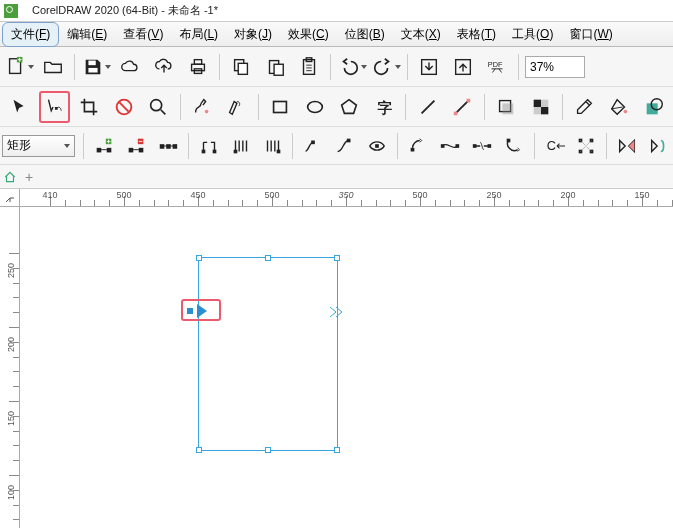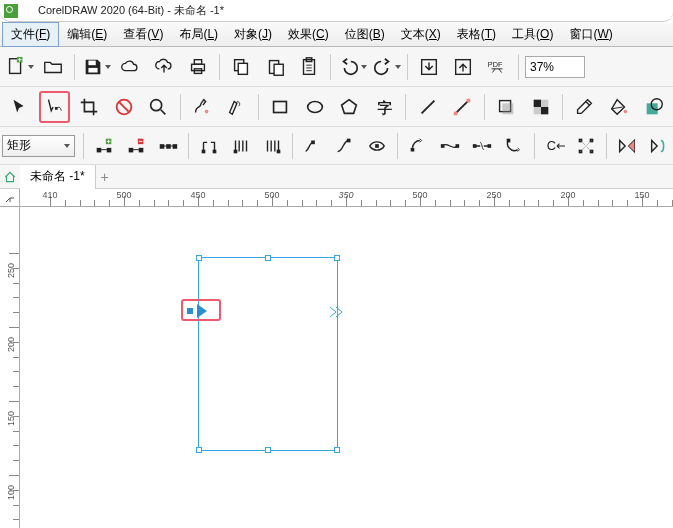--- a/index.html
+++ b/index.html
@@ -1,22 +1,22 @@
 <!DOCTYPE html>
 <html><head>
 <meta charset="utf-8">
 <style>
 * { margin:0; padding:0; box-sizing:border-box; font-family:"Microsoft YaHei",Arial,sans-serif; }
 body { background:#fff; width:673px; height:528px; overflow:hidden; font-size:12px; }
-.titlebar { height:22px; background:#fff; border-bottom:1px solid #ccc; display:flex; align-items:center; padding:0 4px; gap:20px;border-radius:10px;}
+.titlebar { height:22px; background:#fff; border-bottom:1px solid #ccc; display:flex; align-items:center; padding:0 4px; gap:14px;}
 .titlebar .appicon { width:14px; height:14px; background:#4a9f3a; display:inline-block; position:relative;}
 .titlebar .appicon::after{content:"";position:absolute;top:2px;left:2px;width:5px;height:5px;border:1px solid #fff;border-radius:50%;}
 .titlebar .title { font-size:11px; color:#222;}
 .menubar { height:25px; background:linear-gradient(#fafafa,#eee); border-bottom:1px solid #bbb; display:flex; align-items:center; padding:0 2px;}
-.menubar .mitem { padding:3px 8px; font-size:12px; cursor:default;}
+.menubar .mitem { padding:3px 8px; font-size:12px; cursor:default;border-radius:6px;}
 .menubar .mitem.hl { background:#e5f0f7; border:1px solid #7da2ce;}
 .menubar .acc { text-decoration:underline;}
 .toolbar { height:40px; background:#f6f6f6; border-bottom:1px solid #ddd; display:flex; align-items:center; padding:0 4px; gap:4px; flex-wrap:nowrap; overflow:hidden;}
 .tbtn { width:30px; height:30px; display:flex; align-items:center; justify-content:center; }
 .tbtn svg { width:22px; height:22px; }
 .tsep { width:1px; height:26px; background:#ccc; margin:0 2px;}
 .dd { width:4px; height:4px; border-left:3px solid transparent;border-right:3px solid transparent;border-top:4px solid #555; margin-left:1px;}
 .zoom { width:60px; height:22px; border:1px solid #aaa; background:#fff; padding:8px 4px; font-size:12px;}
 .hl-red { border:2px solid #ec5a6d; border-radius:3px;}
 .tb2 .tbtn{width:32px;height:32px;}
@@ -409,23 +409,20 @@
         <path d="M14 6c4 0 4 12 0 12" fill="none" stroke="#4a9" stroke-width="1.8"></path>
       </svg>
     </div>
 </div>
 
 <div class="tabbar">
   <div style="width:20px;display:flex;align-items:center;justify-content:center;">
     <svg class="homeicon" viewBox="0 0 24 24">
         <path d="M4 12l8-8 8 8M6 11v9h12v-9" fill="none" stroke="#3a7" stroke-width="2"></path>
       </svg>
-  </div>
-  <div class="tab">
-    <span>未命名 -1*</span>
   </div>
   <div class="plus">+</div>
 </div>
 
 <div class="workspace">
   <div class="ruler-corner">
     <svg width="10" height="10" viewBox="0 0 10 10">
         <path d="M1 9l4-4M5 5h4M5 5v4" stroke="#555" fill="none"></path>
       </svg>
   </div>

